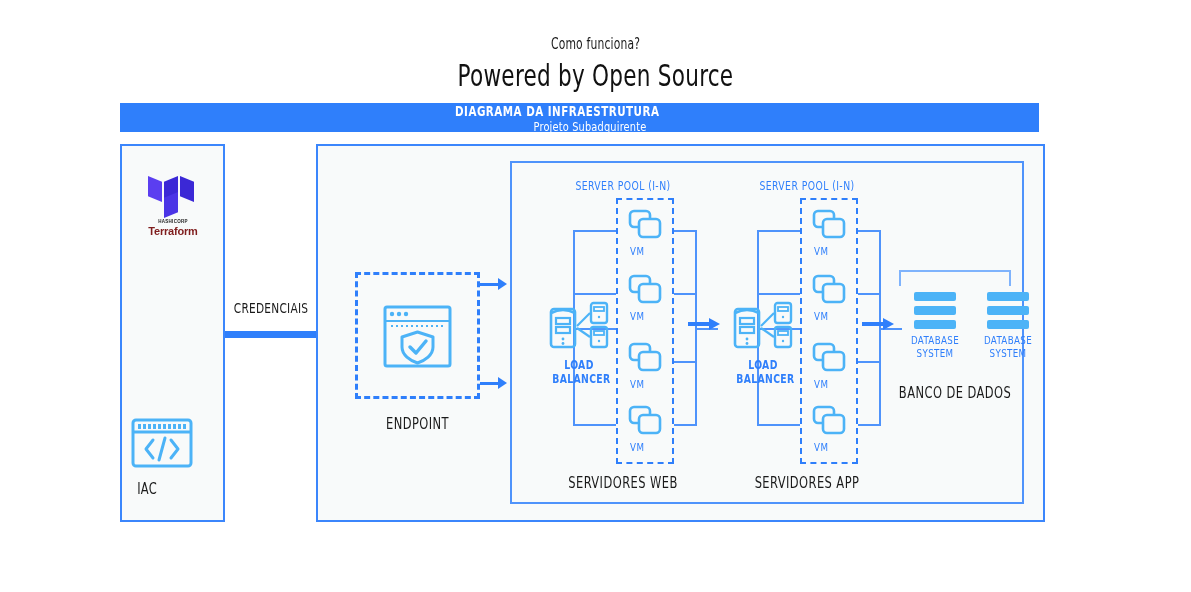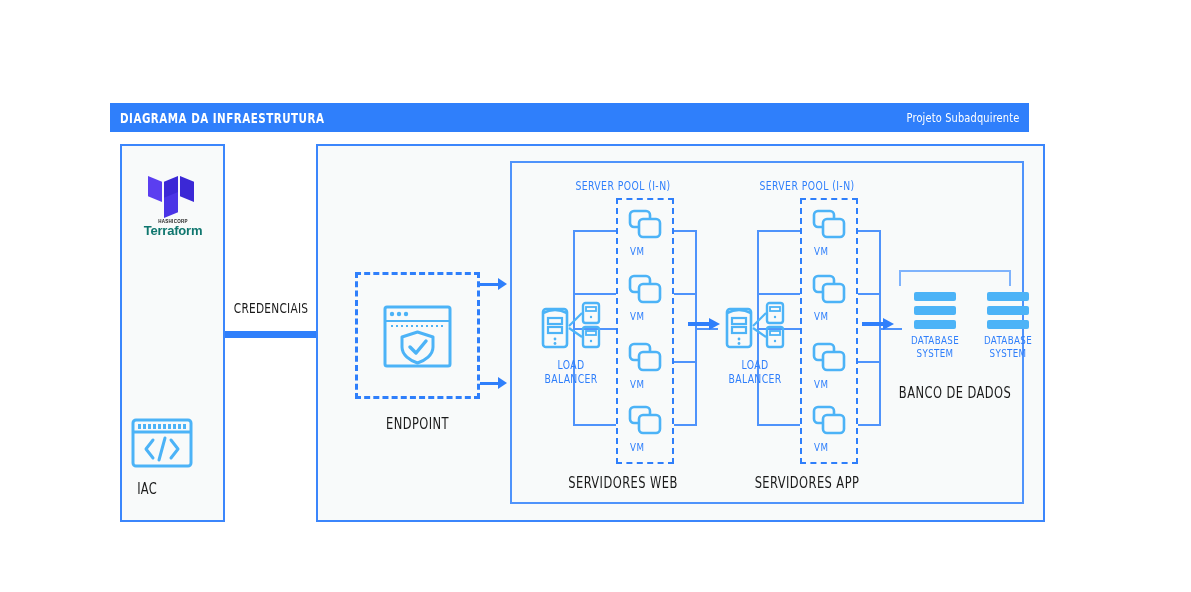--- a/index.html
+++ b/index.html
@@ -19,23 +19,24 @@
     transform: scaleX(.80); transform-origin: center;
   }
   .maintitle {
     font-family:"DejaVu Sans Condensed","Liberation Sans Narrow","Liberation Sans",sans-serif;
     font-size:30px; color:#111; line-height:36px; margin-top:4px; letter-spacing:.3px;
     transform: scaleX(.80); transform-origin: center;
   }
 
   
   .headerbar {
-    position:absolute; left:110px; top:103px; width:919px; height:29px;
+    position:absolute; left:120px; top:103px; width:919px; height:29px;
     background:#2f7ffb; display:flex; align-items:center; justify-content:space-between;
     padding:0 10px 0 10px;
+    flex-direction:column;
   }
   .headerbar .left {
     color:#fff; font-size:14px; font-weight:700; letter-spacing:.6px;
     font-family:"DejaVu Sans Condensed","Liberation Sans Narrow","Liberation Sans",sans-serif;
     transform: scaleX(.82); transform-origin:left center;
   }
   .headerbar .right {
     color:#fff; font-size:13px; letter-spacing:.2px;
     font-family:"DejaVu Sans Condensed","Liberation Sans Narrow","Liberation Sans",sans-serif;
     transform: scaleX(.84); transform-origin:right center;
@@ -62,21 +63,21 @@
   .tf-p1 { width:14px; height:26px; left:0px;  top:4px;  background:#5b3ef0;
            clip-path: polygon(0 0, 100% 22%, 100% 100%, 0 78%); }
   .tf-p2 { width:14px; height:26px; left:16px; top:4px;  background:#3b28d6;
            clip-path: polygon(0 22%, 100% 0, 100% 78%, 0 100%); }
   .tf-p3 { width:14px; height:26px; left:32px; top:4px;  background:#3b28d6;
            clip-path: polygon(0 0, 100% 22%, 100% 100%, 0 78%); }
   .tf-p4 { width:14px; height:26px; left:16px; top:20px; background:#4a34e6;
            clip-path: polygon(0 22%, 100% 0, 100% 78%, 0 100%); }
   .tf-hashi { text-align:center; font-size:4.5px; letter-spacing:.3px; color:#222;
               margin-top:1px; font-weight:700; }
-  .tf-name  { text-align:center; font-size:13px; font-weight:700; color:#0f766e;
+  .tf-name  { text-align:center; font-size:11px; font-weight:700; color:#7f1d1d;
               letter-spacing:-.2px; line-height:14px; }
 
   .iac-wrap { position:absolute; left:131px; top:418px; width:82px; }
   .iac-label {
     font-family:"DejaVu Sans Condensed","Liberation Sans Narrow","Liberation Sans",sans-serif;
     font-size:15px; color:#1a1a1a; margin-top:8px; letter-spacing:.4px;
     transform:scaleX(.85); transform-origin:center;
   }
 
   
@@ -124,21 +125,21 @@
   .pool-dashed {
     position:absolute; left:88px; top:37px; width:58px; height:266px;
     border:2px dashed #2f7ffb;
   }
   .vm { position:absolute; left:100px; width:34px; height:44px; text-align:left; }
   .vm-label {
     font-family:"DejaVu Sans Condensed","Liberation Sans Narrow","Liberation Sans",sans-serif;
     font-size:11px; color:#2f7ffb; letter-spacing:.5px; margin-top:2px;
     transform:scaleX(.88); transform-origin:center;
   }
-  .lb { position:absolute; left:12px; top:140px; width:62px; text-align:center; }
+  .lb { position:absolute; left:20px; top:140px; width:62px; text-align:center;font-weight:bold; }
   .lb-label {
     font-family:"DejaVu Sans Condensed","Liberation Sans Narrow","Liberation Sans",sans-serif;
     font-size:12px; color:#2f7ffb; line-height:14px; letter-spacing:.4px; margin-top:3px;
     transform:scaleX(.86); transform-origin:center;
   }
   .pool-svg { position:absolute; left:0; top:0; width:190px; height:343px; pointer-events:none; }
   .pool-foot {
     position:absolute; top:474px; width:190px; text-align:center;
     font-family:"DejaVu Sans Condensed","Liberation Sans Narrow","Liberation Sans",sans-serif;
     font-size:15px; color:#1a1a1a; letter-spacing:.5px;
@@ -178,20 +179,24 @@
     font-family:"DejaVu Sans Condensed","Liberation Sans Narrow","Liberation Sans",sans-serif;
     font-size:15px; color:#1a1a1a; letter-spacing:.5px;
     transform:scaleX(.85); transform-origin:center;
   }
 </style>
 </head>
 <body>
 
 <div class="stage">
 
+  <div class="title-block">
+    <div class="subtitle">Como funciona?</div>
+    <div class="maintitle">Powered by Open Source</div>
+  </div>
 
   <div class="headerbar">
     <div class="left">DIAGRAMA DA INFRAESTRUTURA</div>
     <div class="right">Projeto Subadquirente</div>
   </div>
 
   <div class="panel-left"></div>
 
   <div class="terraform-wrap">
     <div class="tf-logo">

